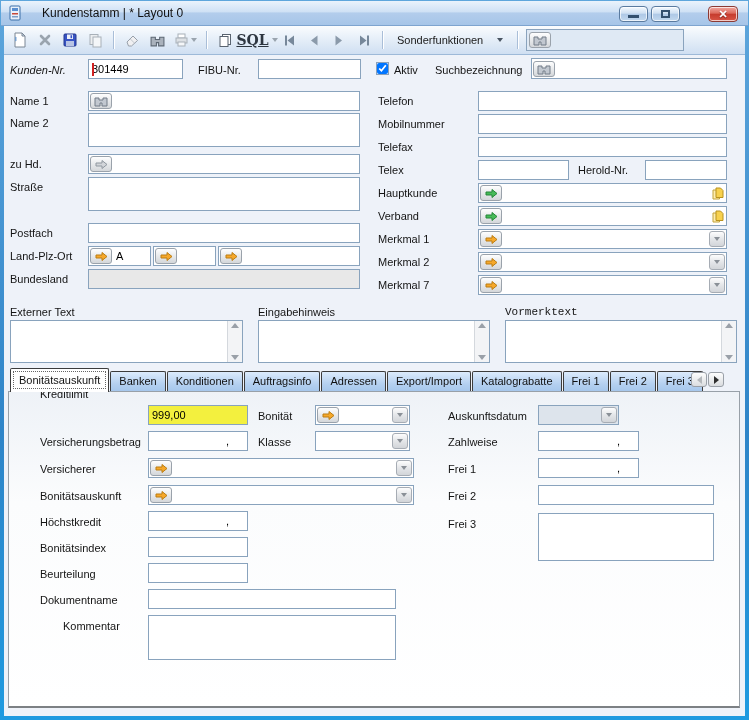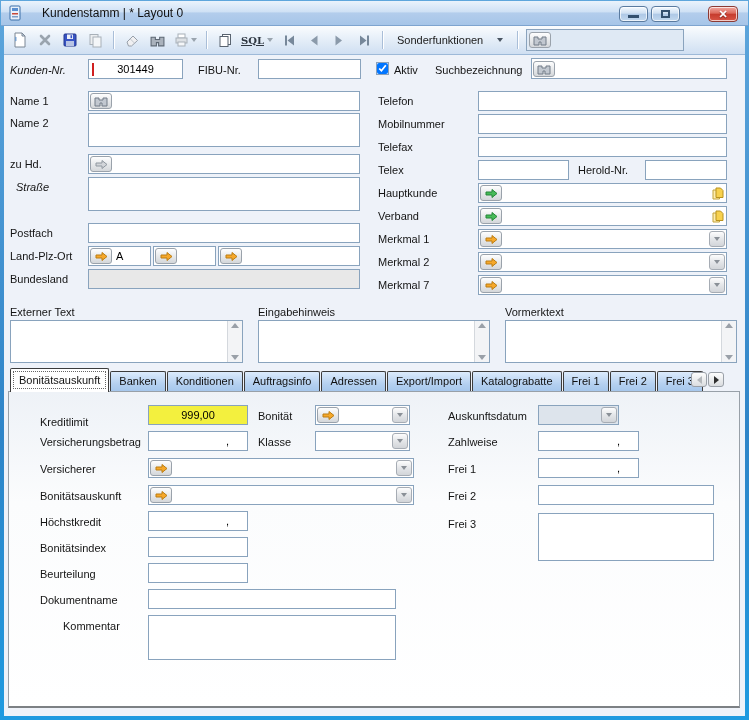--- a/index.html
+++ b/index.html
@@ -34,33 +34,33 @@
   }
   .tbtn { width:20px; height:20px; display:flex; align-items:center; justify-content:center; border-radius:3px; }
   .tsep { width:1px; height:18px; background:#a9bed8; box-shadow:1px 0 0 #fff; margin:0 3px; }
   .caret-down { width:0; height:0; border-left:3.5px solid transparent; border-right:3.5px solid transparent; border-top:4px solid #4a5663; }
   .sonder { display:flex; align-items:center; gap:14px; padding:2px 6px; }
   .searchgroup {
     display:flex; align-items:center; height:22px; width:158px;
     border:1px solid #8aa3bd; background:#dfe9f4; padding:1px;
   }
   .searchgroup input { flex:1; border:0; outline:0; background:transparent; height:16px; font:inherit; }
-  .sql-text { font-family:"DejaVu Serif", serif; font-weight:bold; font-size:10px; color:#2e3640; text-decoration:underline; }
+  .sql-text { font-family:"DejaVu Serif", serif; font-weight:bold; font-size:14px; color:#2e3640; text-decoration:underline; }
   
   .formbg { position:absolute; left:4px; top:55px; width:741px; height:661px; background:#eef2f9; }
   .lbl { position:absolute; white-space:nowrap; color:#141414; }
   .box {
     position:absolute; border:1px solid #89a3bd; background:#fff;
     display:flex; align-items:center; padding:0; overflow:hidden;
   }
   .box input { flex:1; min-width:0; border:0; outline:0; background:transparent; font:inherit; height:100%; padding:0 3px; }
   .box textarea { flex:1; border:0; outline:0; background:transparent; font:inherit; resize:none; padding:1px 3px; }
   .box.disabled { background:#e8e8e8; }
   .box.datecombo { background:#dde4ec; }
-  .right input { text-align:center; }
+  .right input { text-align:left; }
   .comma input { text-align:right; padding-right:18px; }
   .yellow { background:#f3f03e; }
   .caret-red { position:absolute; left:3px; top:3px; width:2px; height:13px; background:#d02020; }
   .miniBtn {
     flex:0 0 auto; width:22px; height:16px; margin:1px; border:1px solid #9aa2ab; border-radius:3px;
     background:linear-gradient(180deg,#fefefe,#e8eaec 50%,#d4d7da); display:flex; align-items:center; justify-content:center;
   }
   .ddBtn {
     flex:0 0 auto; width:16px; height:16px; margin:1px; border:1px solid #a6acb4; border-radius:3px;
     background:linear-gradient(180deg,#fdfdfd,#e4e6e9 50%,#d2d5d9); display:flex; align-items:center; justify-content:center;
@@ -254,21 +254,21 @@
   </div>
   <span class="lbl" style="left:10px;top:158px;">zu Hd.</span>
   <div class="box" style="left:88px;top:154px;width:272px;height:20px;">
     <span class="miniBtn">
       <svg width="13" height="11" viewBox="0 0 13 11">
           <path d="M1 4 H7 V1.5 L12 5.5 L7 9.5 V7 H1 Z" fill="#d2d5d9" stroke="#9098a0"></path>
         </svg>
     </span>
     <input value="" style="">
   </div>
-  <span class="lbl" style="left:16px;top:181px;font-style:italic;">Straße</span>
+  <span class="lbl" style="left:10px;top:181px;">Straße</span>
   <div class="box" style="left:88px;top:177px;width:272px;height:34px;">
     <textarea style=""></textarea>
   </div>
   <span class="lbl" style="left:10px;top:227px;">Postfach</span>
   <div class="box" style="left:88px;top:223px;width:272px;height:20px;">
     <input value="" style="">
   </div>
   <span class="lbl" style="left:10px;top:250px;">Land-Plz-Ort</span>
   <div class="box" style="left:88px;top:246px;width:63px;height:20px;">
     <span class="miniBtn">
@@ -395,21 +395,21 @@
     </span>
   </div>
   <span class="lbl" style="left:258px;top:306px;">Eingabehinweis</span>
   <div class="box" style="left:258px;top:320px;width:232px;height:43px;align-items:stretch;">
     <textarea style=""></textarea>
     <span class="scrollcol">
       <span class="sc-up"></span>
       <span class="sc-dn"></span>
     </span>
   </div>
-  <span class="lbl" style="left:505px;top:306px;">Vormerktext</span>
+  <span class="lbl" style="left:505px;top:306px;font-family:Liberation Mono, monospace;">Vormerktext</span>
   <div class="box" style="left:505px;top:320px;width:232px;height:43px;align-items:stretch;">
     <textarea style=""></textarea>
     <span class="scrollcol">
       <span class="sc-up"></span>
       <span class="sc-dn"></span>
     </span>
   </div>
 
   <div class="tabbar">
     <span class="tab active">Bonitätsauskunft</span>
@@ -425,21 +425,21 @@
   </div>
   <span class="tabscroll" style="left:691px;">
       <span class="ts-left"></span>
     </span>
   <span class="tabscroll" style="left:708px;">
       <span class="ts-right"></span>
     </span>
 
   <div class="panel"></div>
 
-  <span class="lbl" style="left:40px;top:416px;">Kreditlimit</span>
+  <span class="lbl" style="left:40px;top:388px;">Kreditlimit</span>
   <div class="box yellow right" style="left:148px;top:405px;width:100px;height:20px;">
     <input style="background: transparent;" value="999,00">
   </div>
   <span class="lbl" style="left:40px;top:436px;">Versicherungsbetrag</span>
   <div class="box comma" style="left:148px;top:431px;width:100px;height:20px;">
     <input value="," style="">
   </div>
   <span class="lbl" style="left:258px;top:410px;">Bonität</span>
   <div class="box" style="left:315px;top:405px;width:95px;height:20px;">
     <span class="miniBtn">

